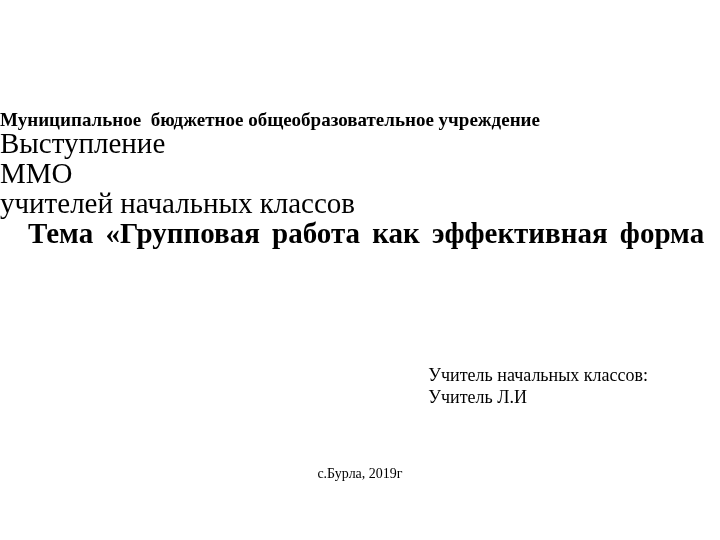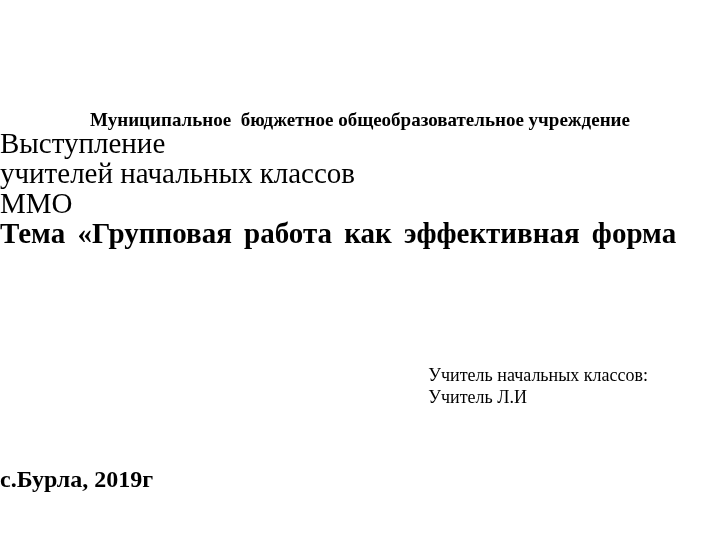--- a/index.html
+++ b/index.html
@@ -14,69 +14,70 @@
     background: #ffffff;
     color: #000000;
     font-family: "Liberation Serif", "DejaVu Serif", serif;
     overflow: hidden;
   }
   .header {
     position: absolute;
     top: 52px;
     left: 0;
     right: 0;
-    text-align: center;
+    text-align: left;
     font-weight: bold;
     font-size: 19px;
     line-height: 27px;
     white-space: pre-wrap;
   }
   .title-block {
     position: absolute;
     top: 128px;
     left: 0;
     right: 0;
     text-align: left;
     font-size: 29px;
     line-height: 30px;
   }
   .theme-line {
     font-weight: bold;
     word-spacing: 5px;
+    margin-left: 28px;
   }
   .author-block {
     position: absolute;
     top: 364px;
     right: 72px;
     font-size: 18px;
     line-height: 22px;
   }
   .footer {
     position: absolute;
     top: 466px;
     left: 0;
     right: 0;
-    text-align: left;
-    font-weight: bold;
-    font-size: 24px;
+    text-align: center;
+    font-weight: normal;
+    font-size: 14px;
   }
 </style>
 </head>
 <body>
 
 <div class="slide">
 
   <div class="header">
     <div>Муниципальное  бюджетное общеобразовательное учреждение</div>
   </div>
 
   <div class="title-block">
     <div>Выступление</div>
+    <div>ММО</div>
     <div>учителей начальных классов</div>
-    <div>ММО</div>
     <div class="theme-line">Тема «Групповая работа как эффективная форма</div>
   </div>
 
   <div class="author-block">
     <div>Учитель начальных классов:</div>
     <div>Учитель Л.И</div>
   </div>
 
   <div class="footer">с.Бурла, 2019г</div>
 

